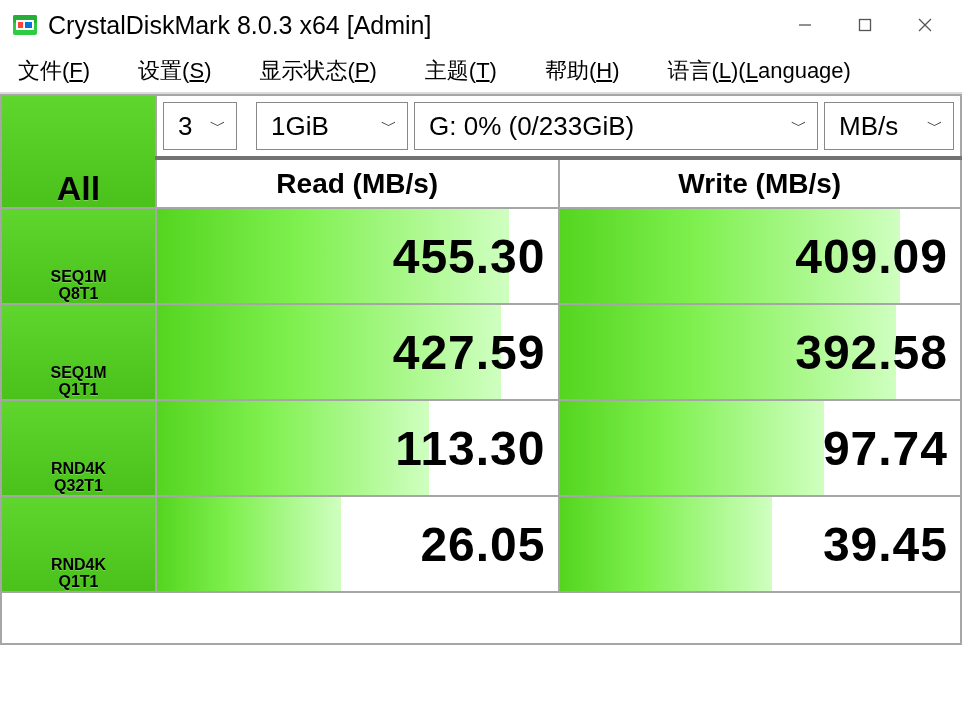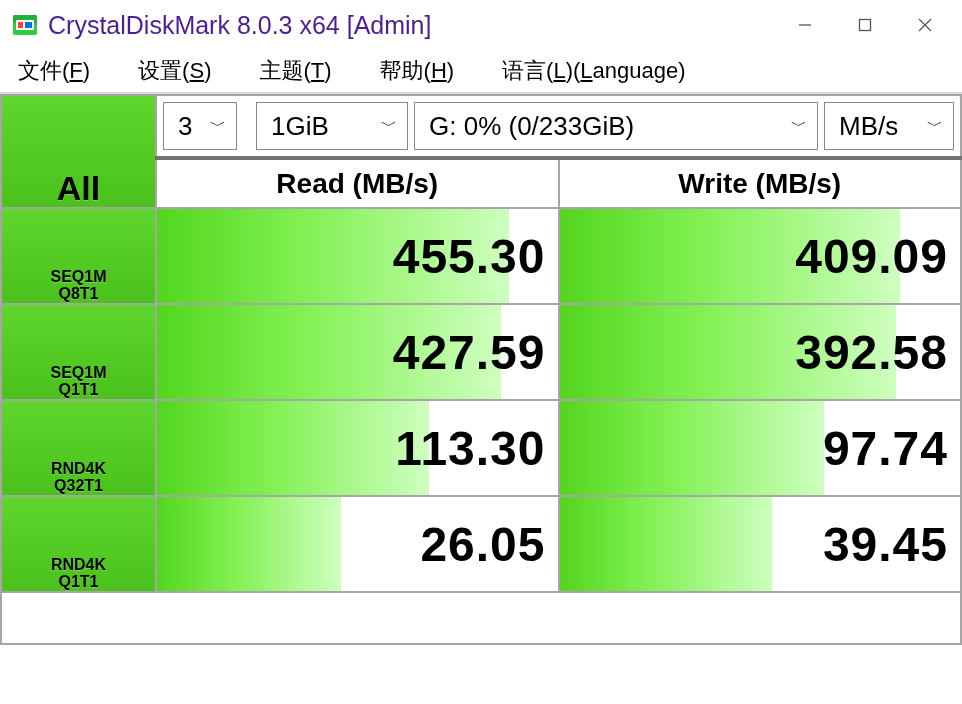--- a/index.html
+++ b/index.html
@@ -7,21 +7,21 @@
   font-family: "Segoe UI", "Microsoft YaHei", Tahoma, sans-serif;
   width: 962px; height: 704px;
   background: #ffffff;
   overflow: hidden;
   user-select: none;
 }
 .titlebar {
   height: 50px;
   display: flex; align-items: center;
   padding: 0 8px 0 12px;
-  color: #4c1d95;
+  color: #000000;
   font-size: 25px;
   font-weight: 400;
 }
 .titlebar .app-icon {
   width: 26px; height: 26px;
   margin-right: 10px;
   position: relative;
 }
 .app-icon svg { width: 100%; height: 100%; }
 .titlebar .title { flex: 1; }
@@ -166,20 +166,23 @@
     </div>
   </div>
 </div>
 
 <div class="menubar">
   <div class="menu-item">
     <span>文件(</span><u>F</u><span>)</span>
   </div>
   <div class="menu-item">
     <span>设置(</span><u>S</u><span>)</span>
+  </div>
+  <div class="menu-item">
+    <span>显示状态(</span><u>P</u><span>)</span>
   </div>
   <div class="menu-item">
     <span>主题(</span><u>T</u><span>)</span>
   </div>
   <div class="menu-item">
     <span>帮助(</span><u>H</u><span>)</span>
   </div>
   <div class="menu-item">
     <span>语言(</span><u>L</u><span>)(</span><u>L</u><span>anguage)</span>
   </div>

